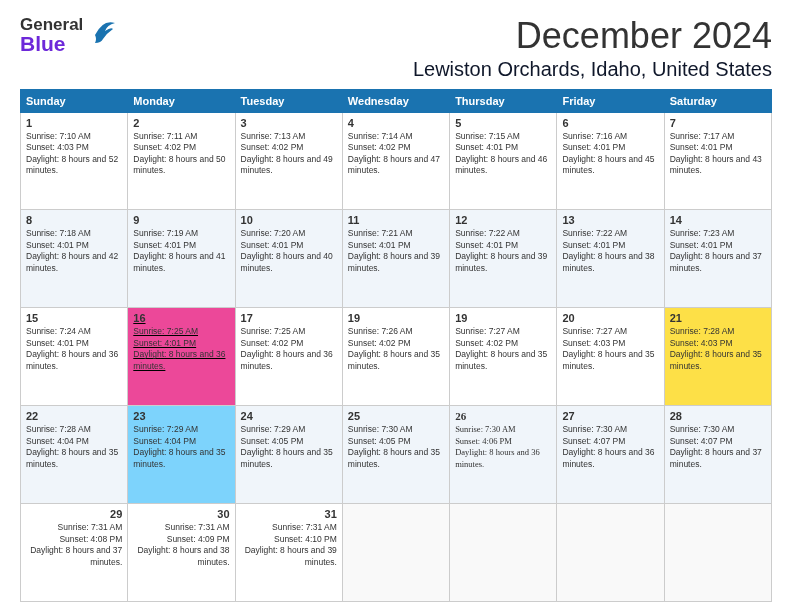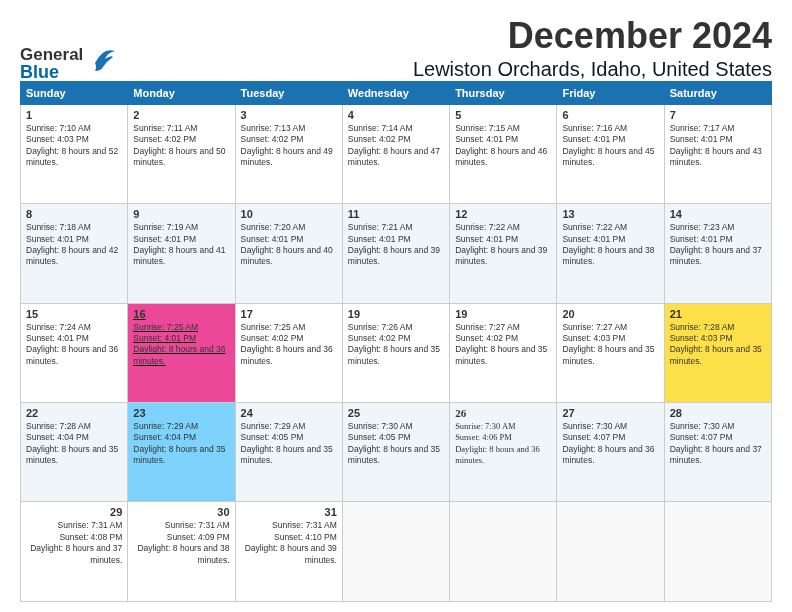--- a/index.html
+++ b/index.html
@@ -12,38 +12,39 @@
     }
     .page {
       width: 792px;
       height: 612px;
       padding: 16px 20px 10px 20px;
       display: flex;
       flex-direction: column;
     }
     .header {
       display: flex;
-      align-items: flex-end;
+      align-items: flex-start;
       justify-content: space-between;
+      margin-bottom: 8px;
     }
     .logo {
       display: flex;
       flex-direction: column;
       align-items: flex-start;
     }
     .logo-row {
       display: flex;
       align-items: center;
     }
     .title-block {
       text-align: right;
     }
     .month-title {
       font-size: 36px;
-      font-weight: bold;
+      font-weight: normal;
       color: #333;
       line-height: 1.1;
     }
     .location-title {
       font-size: 20px;
       color: #0f172a;
       margin-top: 2px;
     }
     .calendar {
       flex: 1;
@@ -94,21 +95,21 @@
   </style>
 </head>
 <body>
 
 <div class="page">
   <div class="header">
     <div class="logo">
       <div class="logo-row">
         <div style="display:flex;flex-direction:column;line-height:1.0;">
           <span style="font-size:17px;font-weight:bold;color:#333;">General</span>
-          <span style="font-size:18px;font-weight:bold;color:#0369a1;">Blue</span>
+          <span style="font-size:21px;font-weight:bold;color:#6d28d9;">Blue</span>
         </div>
         <div style="margin-left:4px;margin-top:-4px;">
           <svg width="32" height="32" viewBox="0 0 32 32">
             <path d="M8 20 Q16 4 28 8 Q20 10 18 16 Q24 12 26 14 Q20 18 16 24 Q14 28 8 28 Q10 24 8 20Z" fill="#1a73b0"></path>
           </svg>
         </div>
       </div>
     </div>
     <div class="title-block">
       <div class="month-title">December 2024</div>

